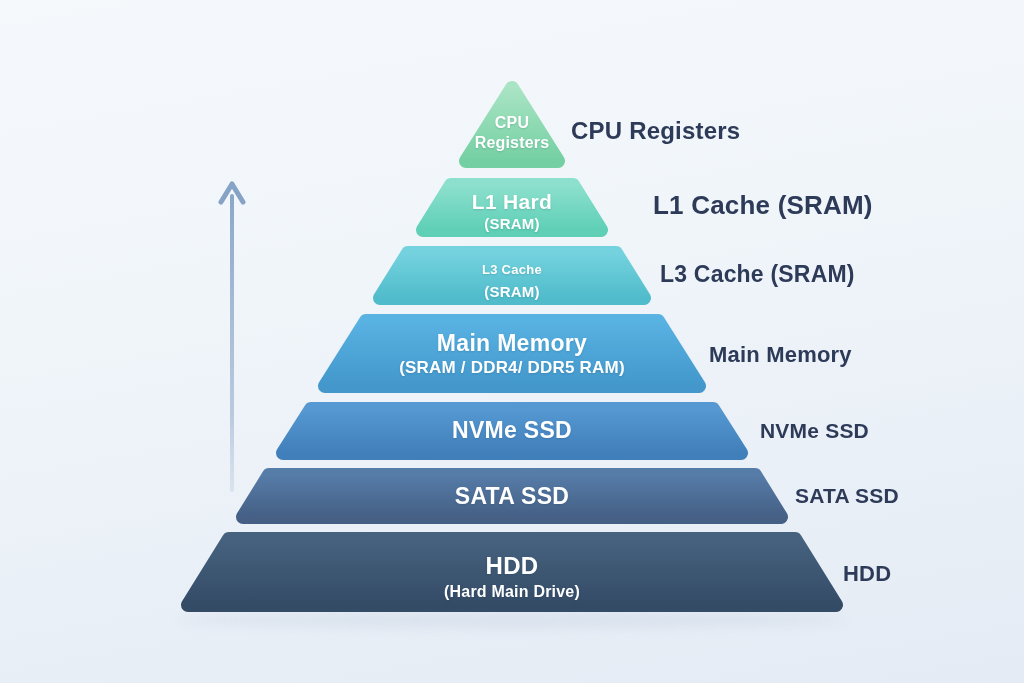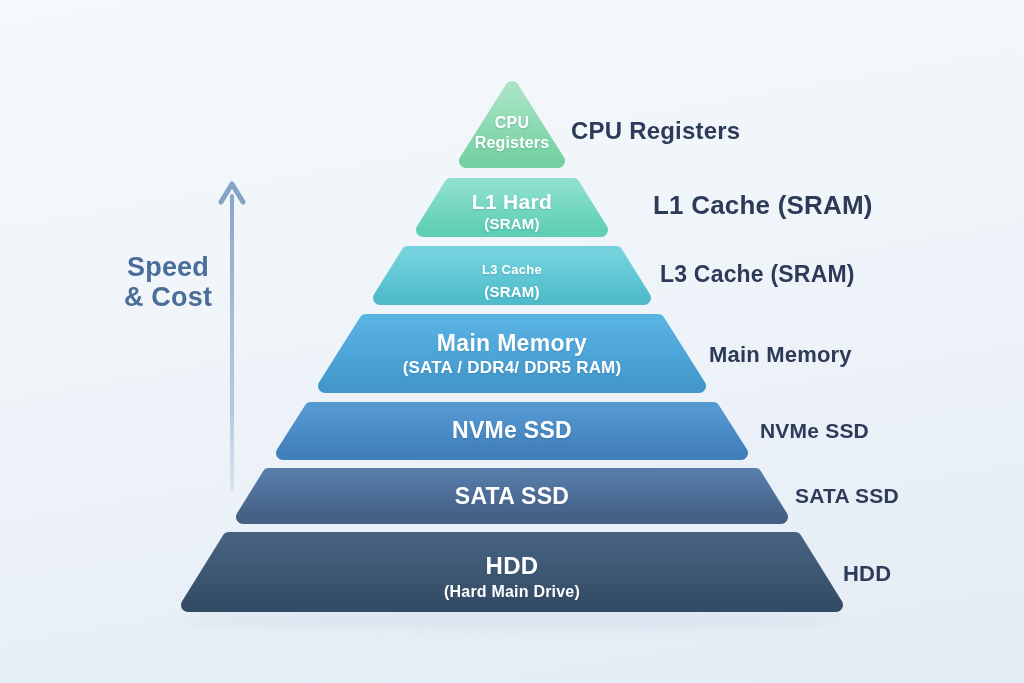--- a/index.html
+++ b/index.html
@@ -131,21 +131,21 @@
   <div class="band-text bt-l1">
     <span class="band-title">L1 Hard</span>
     <span class="band-subtitle">(SRAM)</span>
   </div>
   <div class="band-text bt-l3">
     <span class="band-title">L3 Cache</span>
     <span class="band-subtitle">(SRAM)</span>
   </div>
   <div class="band-text bt-main">
     <span class="band-title">Main Memory</span>
-    <span class="band-subtitle">(SATA / DDR4/ DDR5 RAM)</span>
+    <span class="band-subtitle">(SRAM / DDR4/ DDR5 RAM)</span>
   </div>
   <div class="band-text bt-nvme">
     <span class="band-title">NVMe SSD</span>
 
   </div>
   <div class="band-text bt-sata">
     <span class="band-title">SATA SSD</span>
 
   </div>
   <div class="band-text bt-hdd">
@@ -154,18 +154,14 @@
   </div>
 
   <div class="side-label sl-cpu">CPU Registers</div>
   <div class="side-label sl-l1">L1 Cache (SRAM)</div>
   <div class="side-label sl-l3">L3 Cache (SRAM)</div>
   <div class="side-label sl-main">Main Memory</div>
   <div class="side-label sl-nvme">NVMe SSD</div>
   <div class="side-label sl-sata">SATA SSD</div>
   <div class="side-label sl-hdd">HDD</div>
 
-  <div class="axis-label-top">
-    <span>Speed</span>
-    <span>&amp; Cost</span>
-  </div>
 
 </div>
 
 </body></html>

